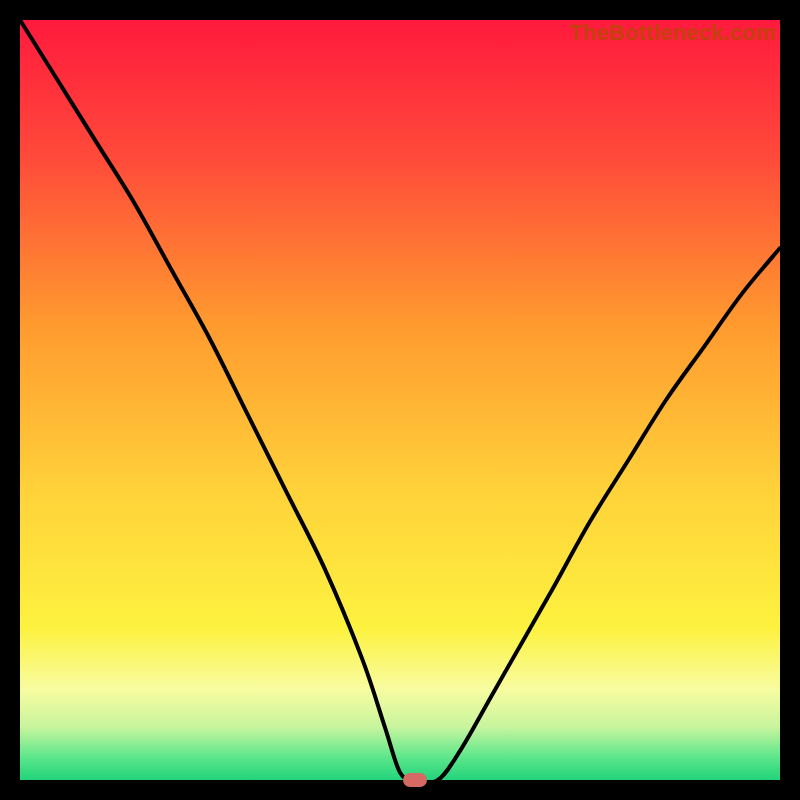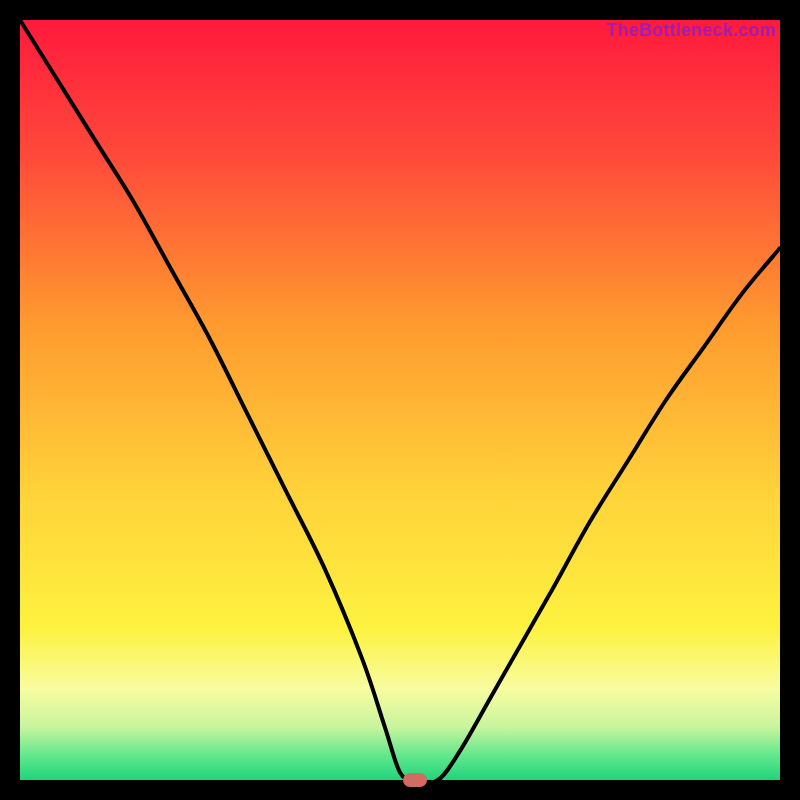--- a/index.html
+++ b/index.html
@@ -22,22 +22,22 @@
     left: 20px;
     top: 20px;
     width: 760px;
     height: 760px;
     background: #fff;
   }
   .watermark {
     position: absolute;
     top: 0px;
     right: 4px;
-    color: #a21caf;
-    font-size: 18px;
+    color: #c2410c;
+    font-size: 22px;
     font-weight: 600;
     letter-spacing: 0.2px;
     user-select: none;
     z-index: 5;
   }
   svg.gradient-bg {
     position: absolute;
     left: 0;
     top: 0;
     width: 760px;

